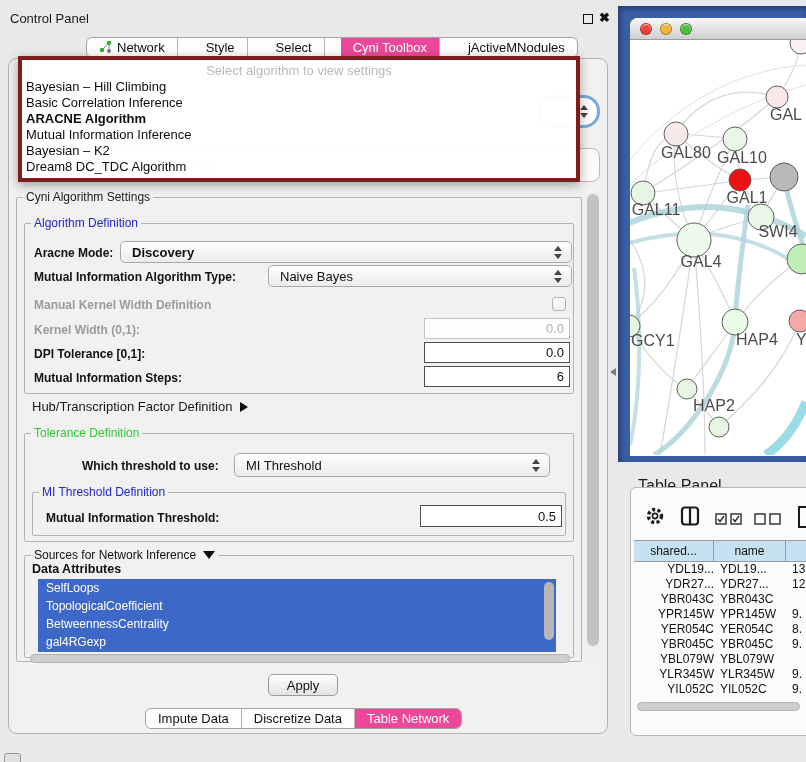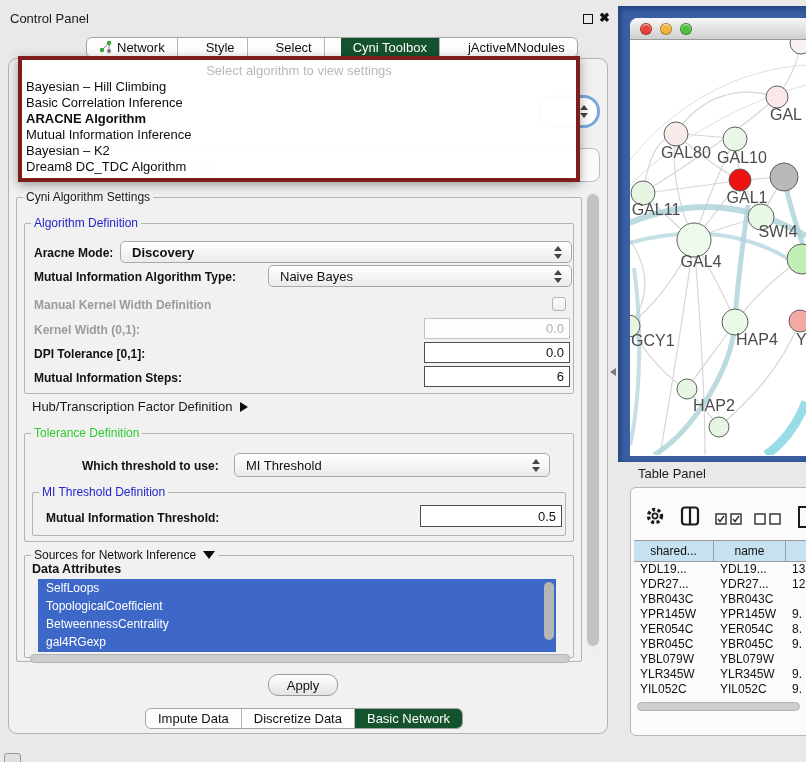--- a/index.html
+++ b/index.html
@@ -12,21 +12,21 @@
 
   
   .cp-title { left:10px; top:11px; font-size:13px; color:#1a1a1a; }
   .cp-float { left:583px; top:14px; width:10px; height:10px; border:1.5px solid #111; }
   .cp-close { left:599px; top:10px; font-size:13px; font-weight:bold; color:#111; }
 
   .tabgroup { display:flex; border:1px solid #a4a4a4; border-radius:6px; overflow:hidden; background:#fdfdfd; height:21px; }
   .tab { display:flex; align-items:center; justify-content:center; gap:5px; font-size:13px; color:#111;
          border-right:1px solid #b5b5b5; padding:0 12px; white-space:nowrap; }
   .tab:last-child { border-right:none; }
-  .tab.sel { background:#14532d; color:#fff; }
+  .tab.sel { background:#ec4899; color:#fff; }
 
   .main-panel { left:8px; top:58px; width:600px; height:676px; background:#f1f1f1;
                 border:1px solid #b3b3b3; border-radius:9px; }
 
   
   .ghost-text { color:#d0d0d0; font-size:12px; }
   .ghost-combo-b { left:48px; top:148px; width:552px; height:34px; border:1px solid #bcbcbc;
                    border-radius:8px; background:#fbfbfb; color:#c3c3c3; font-size:13px;
                    display:flex; align-items:center; padding-left:16px; }
   .ghost-combo-a { left:538px; top:95px; width:62px; height:33px; border:3px solid #79a7dd;
@@ -69,43 +69,43 @@
                border-right:6px solid transparent; border-top:8px solid #0d0d0d; }
 
   .attr-list { background:#3e68c8; overflow:hidden; }
   .attr-item { color:#fff; font-size:12px; line-height:18px; padding-left:8px; white-space:nowrap; }
 
   .vscroll { background:#efefef; border-radius:6px; }
   .vthumb { background:#c2c2c2; border-radius:6px; }
   .hscroll-thumb { background:#cecece; border:1px solid #b2b2b2; border-radius:5px; }
 
   .btn { display:flex; align-items:center; justify-content:center; font-size:13px; color:#111;
-         border:1px solid #9b9b9b; border-radius:10px; background:linear-gradient(#ffffff,#e3e3e3); }
+         border:1px solid #9b9b9b; border-radius:5px; background:linear-gradient(#ffffff,#e3e3e3); }
 
   
   .net-blue { left:618px; top:6px; width:188px; height:456px; background:#3b5fa3;
               box-shadow:inset 4px 0 6px -2px #24407a, inset 0 4px 6px -2px #24407a; }
   .net-window { left:630px; top:18px; width:180px; height:438px; background:#fff;
                 border-top-left-radius:8px; overflow:hidden; }
   .net-titlebar { left:0; top:0; width:100%; height:22px;
                   background:linear-gradient(#f7f7f7,#cfcfcf); border-bottom:1px solid #9a9a9a;
                   display:flex; align-items:center; gap:8px; padding-left:10px; }
   .light { width:12px; height:12px; border-radius:50%; border:1px solid rgba(0,0,0,0.3);
            box-shadow:inset 0 1px 1px rgba(255,255,255,0.7); }
 
   
-  .tp-title { left:638px; top:466px; font-size:13px; color:#1c1c1c; }
+  .tp-title { left:638px; top:477px; font-size:16px; color:#1c1c1c; }
   .tp-panel { left:630px; top:487px; width:182px; height:249px; background:#fbfbfb;
               border:1px solid #b8b8b8; border-radius:6px; }
   .thead { display:flex; background:#c6e2f1; border-top:1px solid #9a9a9a; border-bottom:1px solid #9a9a9a; height:22px; }
   .thead .c { font-size:12px; color:#111; display:flex; align-items:center; justify-content:center;
               border-right:1px solid #9a9a9a; overflow:hidden; white-space:nowrap; }
   .trow { display:flex; height:15px; }
   .trow .c { font-size:12px; color:#111; padding-left:6px; overflow:visible; white-space:nowrap; }
-  .c0 { width:80px; flex:0 0 auto; }
+  .c0 { width:80px; flex:0 0 auto;text-align:right; }
   .c1 { width:72px; flex:0 0 auto; }
   .c2 { width:60px; flex:0 0 auto; }
 
   svg text { font-family:"Liberation Sans", sans-serif; }
 </style>
 </head>
 <body>
 
 <div class="screen">
 
@@ -230,21 +230,21 @@
 
   <div class="abs btn" style="left:268px; top:674px; width:70px; height:22px;">Apply</div>
   <div class="abs tabgroup" style="left:145px; top:708px;">
     <div class="tab">
         <span>Impute Data</span>
       </div>
     <div class="tab">
         <span>Discretize Data</span>
       </div>
     <div class="tab sel">
-        <span>Basic Network</span>
+        <span>Table Network</span>
       </div>
   </div>
 
   <div class="abs" style="left:4px; top:753px; width:17px; height:14px; border:1px solid #979797; border-radius:3px; background:#e0e0e0;"></div>
 
   <div class="abs" style="left:610px; top:368px; width:0; height:0; border-top:4px solid transparent; border-bottom:4px solid transparent; border-right:6px solid #7b7b7b;"></div>
 
   <div class="abs net-blue"></div>
   <div class="abs net-window">
     <div class="abs net-titlebar">

